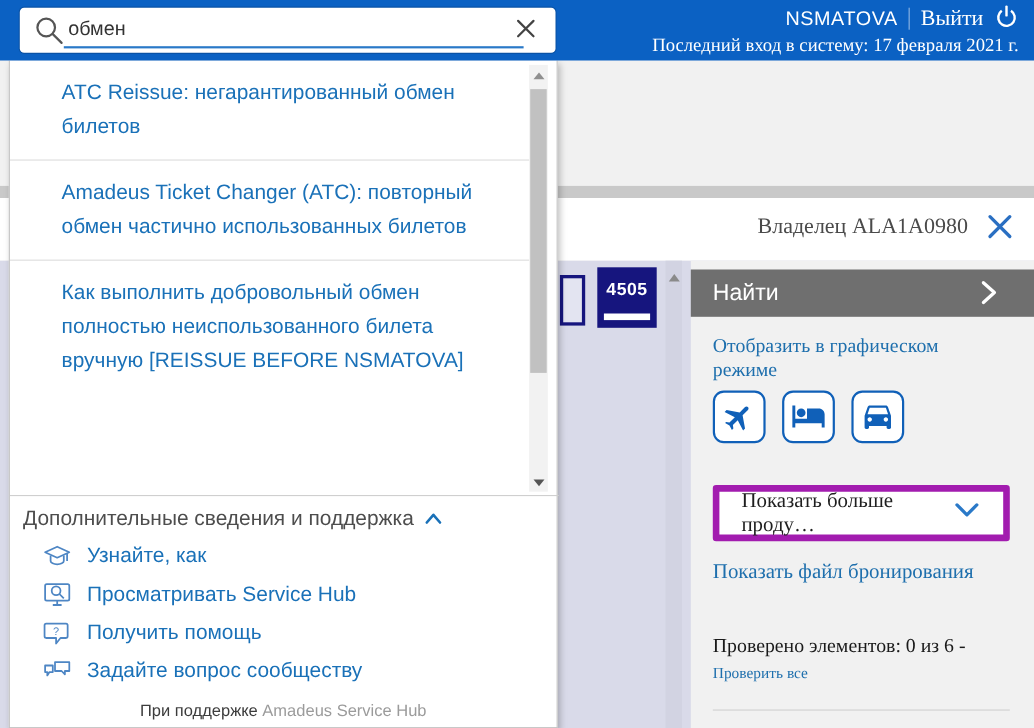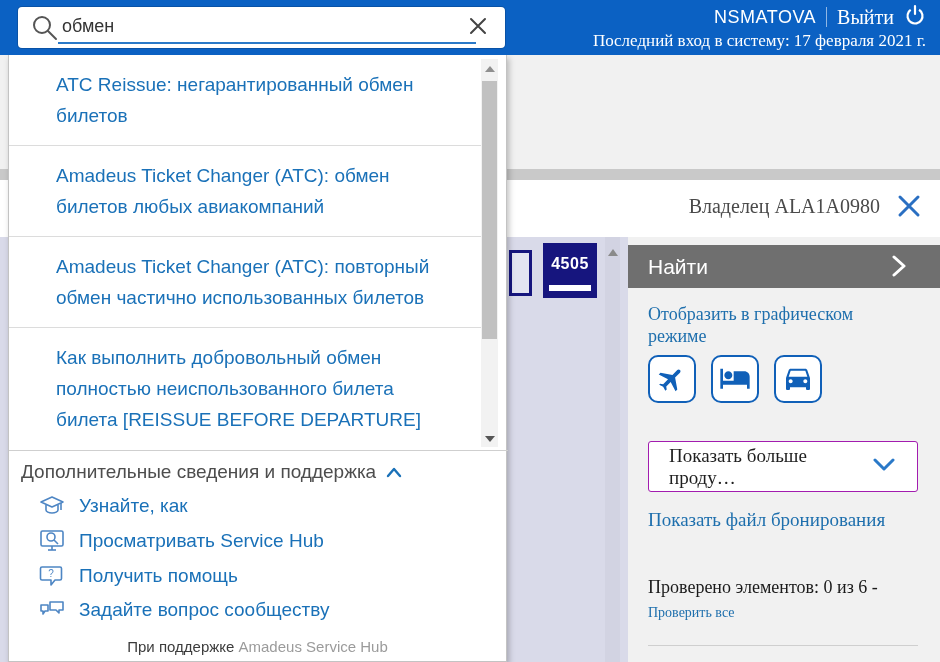--- a/index.html
+++ b/index.html
@@ -42,21 +42,21 @@
 
   
   .rpanel { position:absolute; left:628px; top:237px; width:312px; height:425px; background:#f1f1f1; }
   .panel-bar { position:absolute; left:0; width:312px; background:#6f6f6f; color:#fff; display:flex; align-items:center; }
   .bar-find { top:8px; height:43px; font-size:21px; padding-left:20px; }
   .bar-qm   { top:300px; height:32px; font-size:20px; padding-left:20px; }
   .bar-chevron { position:absolute; right:34px; top:10px; }
   .graphic-label { position:absolute; left:20px; top:66px; width:230px; font-family:"Liberation Serif",serif; font-size:18px; line-height:22px; color:#1e6fad; }
   .prod-row { position:absolute; left:20px; top:118px; display:flex; gap:15px; }
   .prod-btn { width:48px; height:48px; background:#fff; border:2px solid #1060b8; border-radius:10px; display:flex; align-items:center; justify-content:center; cursor:pointer; padding:0; }
-  .more-dd { position:absolute; left:20px; top:204px; width:270px; height:51px; background:#fff; border:1px solid #a21caf; border-radius:3px; display:flex; align-items:center; justify-content:space-between; padding:0 22px 0 20px; cursor:pointer; }
+  .more-dd { position:absolute; left:20px; top:204px; width:270px; height:51px; background:#fff; border:6px solid #a21caf; border-radius:3px; display:flex; align-items:center; justify-content:space-between; padding:0 22px 0 20px; cursor:pointer; }
   .more-dd-label { font-family:"Liberation Serif",serif; font-size:19px; color:#1f1f1f; }
   .show-pnr { position:absolute; left:20px; top:272px; font-family:"Liberation Serif",serif; font-size:19px; color:#1e6fad; text-decoration:none; }
   .qm-checked { position:absolute; left:20px; top:340px; font-family:"Liberation Serif",serif; font-size:18px; color:#1a1a1a; }
   .qm-checkall { position:absolute; left:20px; top:368px; font-family:"Liberation Serif",serif; font-size:14px; color:#1e6fad; text-decoration:none; }
   .qm-divider { position:absolute; left:20px; top:408px; width:270px; height:1px; background:#cfcfcf; }
 
   
   .dropdown { position:absolute; left:8px; top:55px; width:499px; height:607px; background:#fff; border:1px solid #c3c3c3; border-top:none; box-shadow:2px 3px 6px rgba(0,0,0,.25); z-index:20; }
   .dd-list { position:absolute; left:0; top:0; width:481px; height:395px; overflow:hidden; }
   .dd-item { padding:14px 30px 14px 47px; font-size:19px; line-height:31px; color:#1a71b8; cursor:pointer; border-bottom:1px solid #dcdcdc; }
@@ -181,23 +181,22 @@
             </svg>
         </span>
       </div>
       <div class="tr-line2">Последний вход в систему: 17 февраля 2021 г.</div>
     </div>
   </div>
 
   <div class="dropdown">
     <div class="dd-list">
       <div class="dd-item">ATC Reissue: негарантированный обмен билетов</div>
-      <div class="dd-item">Amadeus Ticket Changer (ATC): обмен билетов любых авиакомпаний</div>
       <div class="dd-item">Amadeus Ticket Changer (ATC): повторный обмен частично использованных билетов</div>
-      <div class="dd-item">Как выполнить добровольный обмен полностью неиспользованного билета билета [REISSUE BEFORE DEPARTURE]</div>
+      <div class="dd-item">Как выполнить добровольный обмен полностью неиспользованного билета вручную [REISSUE BEFORE NSMATOVA]</div>
     </div>
     <div class="dd-scrollbar">
       <div class="dd-arrow-up"></div>
       <div class="dd-thumb"></div>
       <div class="dd-arrow-down"></div>
     </div>
 
     <div class="dd-support">
       <div class="sup-header">
         <span>Дополнительные сведения и поддержка</span>

